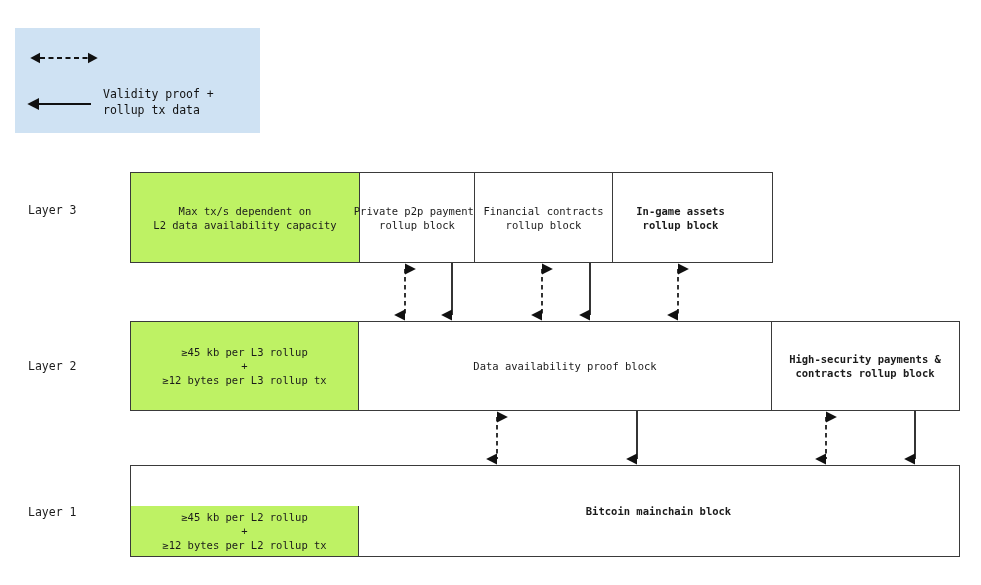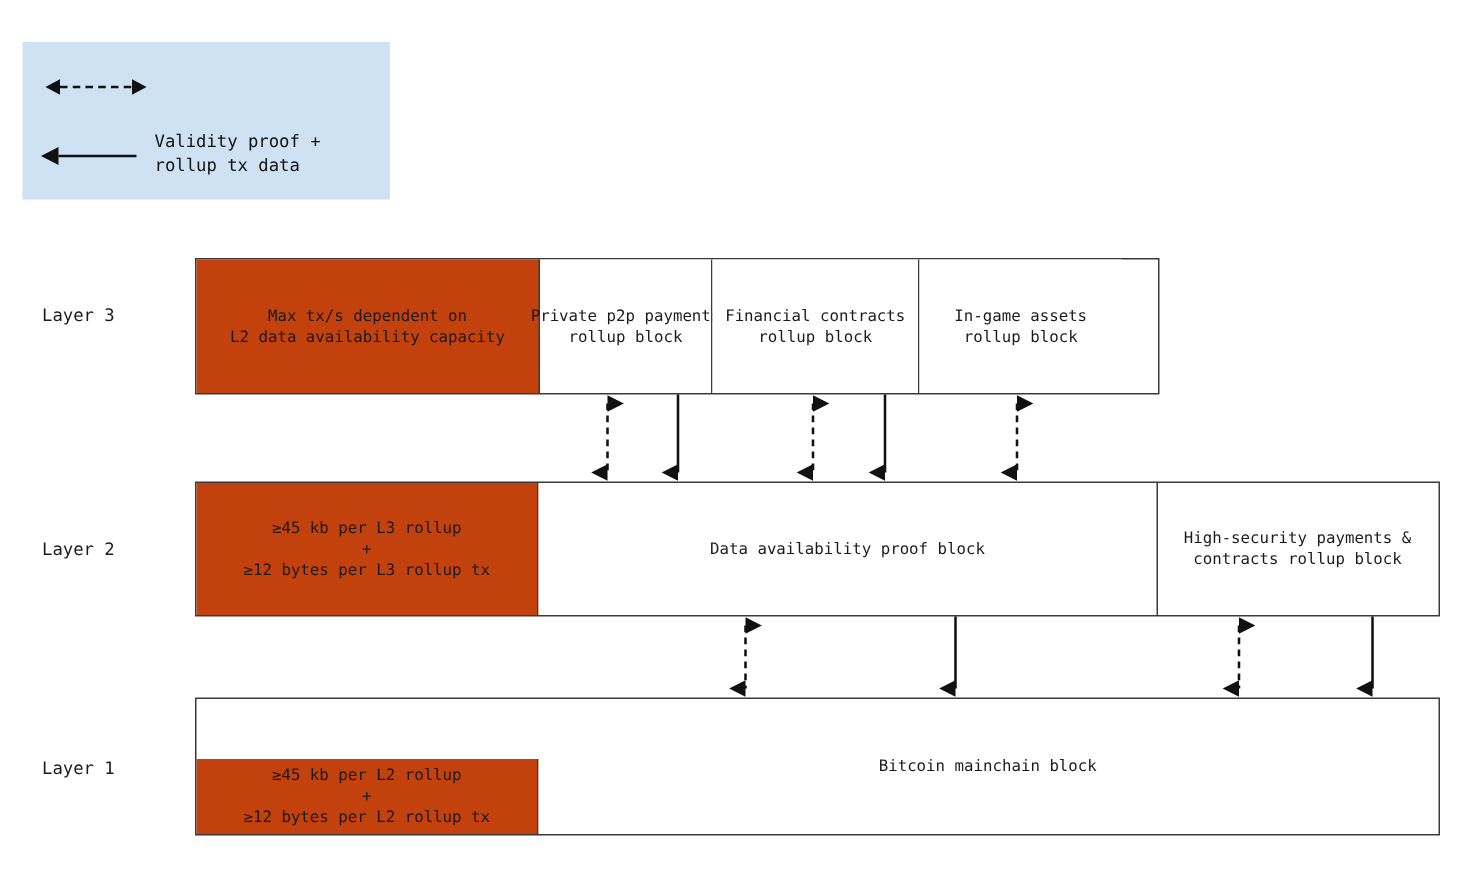--- a/index.html
+++ b/index.html
@@ -81,22 +81,22 @@
     align-items: center;
     justify-content: center;
     text-align: center;
     font-size: 10.5px;
     line-height: 14px;
     white-space: pre;
     color: #1b1b1b;
     border-right: 1.6px solid #3a3a3a;
     background: #ffffff;
   }
-  .cell:last-child { border-right: none; }
-  .cell.shaded { background: #c2410c; }
+  .cell:last-child { border-right: none; font-weight: bold; }
+  .cell.shaded { background: #bef264; }
   .cell .cell-text {
     display: block;
     white-space: pre;
   }
 
   
   #row-3 .c-note   { width: 229px; }
   #row-3 .c-p2p    { width: 115px; }
   #row-3 .c-fin    { width: 138px; }
   #row-3 .c-game   { width: 135px; }

